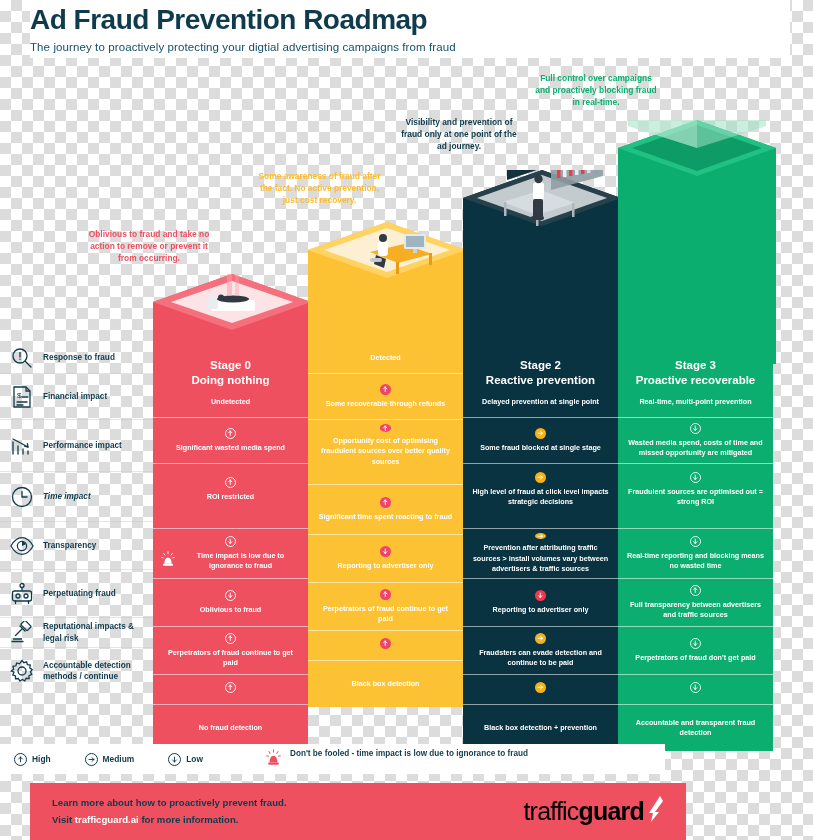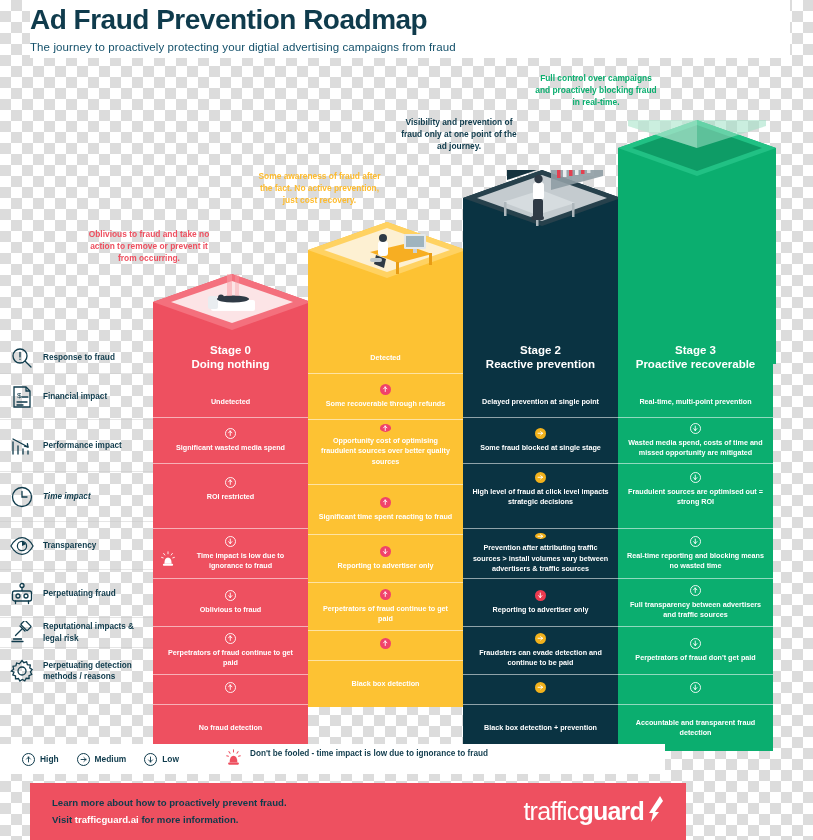--- a/index.html
+++ b/index.html
@@ -34,21 +34,21 @@
 
   
   #table { position:absolute; left:153px; top:343px; width:620px; }
   .col { position:absolute; top:0; width:155px; }
   .c0 { left:0;   background:#EE5060; }
   .c1 { left:155px; background:#FDC233; }
   .c2 { left:310px; background:#0A3342; }
   .c3 { left:465px; background:#0BAE6F; }
 
   .stage-head { height:44px; display:flex; flex-direction:column; align-items:center;
-                justify-content:flex-start; color:#fff; }
+                justify-content:flex-end; color:#fff; }
   .stage-num { font-size:11.5px; font-weight:bold; line-height:1.25; }
   .stage-name { font-size:11.5px; font-weight:bold; line-height:1.25; }
 
   .cell { border-top:1px solid rgba(255,255,255,0.55);
           display:flex; flex-direction:column; align-items:center; justify-content:center;
           color:#fff; padding:4px 7px; text-align:center; position:relative; }
   .cell .txt { font-size:7.2px; font-weight:bold; line-height:1.45; }
   .c1 .cell .txt { color:#ffffff; }
 
   .badge { width:11px; height:11px; border-radius:50%; display:flex;
@@ -74,35 +74,35 @@
   #rowlabels { position:absolute; left:0; top:343px; width:153px; }
   .rowlabel { display:flex; align-items:center; gap:9px; padding-left:10px;
               border-top:1px solid rgba(200,200,200,0.45); }
   .rowlabel:first-child { border-top:none; }
   .rowlabel .lbl { font-size:8.2px; font-weight:bold; color:#0F3B4C; line-height:1.35; }
   .ricon { width:24px; height:24px; flex:0 0 24px; display:flex; align-items:center; justify-content:center; }
   .ricon svg { display:block; }
 
   
   #legend { position:absolute; left:0px; top:744px; width:665px; height:30px;
-            background:#fff; display:flex; align-items:center; padding-left:22px; gap:0px; }
+            background:#fff; display:flex; align-items:center; padding-left:14px; gap:16px; }
   .leg { display:flex; align-items:center; gap:5px; margin-right:18px; }
   .leg .ring { width:13px; height:13px; border-radius:50%; border:1.3px solid #0F3B4C;
                display:flex; align-items:center; justify-content:center; }
   .leg .lt { font-size:8.4px; font-weight:bold; color:#0F3B4C; }
   #legnote { display:flex; gap:8px; margin-left:28px; }
   #legnote .nt { font-size:8.2px; font-weight:bold; color:#0F3B4C; }
 
   
   #footer { position:absolute; left:30px; top:783px; width:656px; height:57px;
             background:#EE5060; display:flex; align-items:center;
             justify-content:space-between; padding:0 22px 0 22px; }
   #footer .ftext { font-size:9.6px; font-weight:bold; color:#0F3B4C; line-height:1.7; }
   #footer .ftext .hl { color:#ffffff; }
-  #brand { font-size:25px; color:#ffffff; letter-spacing:-0.8px; display:flex; align-items:center; }
+  #brand { font-size:25px; color:#000000; letter-spacing:-0.8px; display:flex; align-items:center; }
   #brand .b1 { font-weight:normal; }
   #brand .b2 { font-weight:bold; }
 </style>
 </head>
 <body>
 
 <div id="page">
 
   <div id="header">
     <div id="title">Ad Fraud Prevention Roadmap</div>
@@ -332,21 +332,21 @@
         </span>
         <span class="lbl">Reputational impacts &amp; legal risk</span>
       </div>
       <div class="rowlabel" style="height: 47px;">
         <span class="ricon">
           <svg width="24" height="24" viewBox="0 0 24 24" fill="none" stroke="#0F3B4C" stroke-width="1.3">
             <circle cx="12" cy="12" r="4"></circle>
             <path d="M12 1.5 l1.8 2.2 2.8-.9.8 2.8 2.9.4-.5 2.9 2.4 1.7-1.8 2.3 1.3 2.6-2.7 1.1.1 2.9-2.9-.2-1.4 2.6-2.5-1.5-2.4 1.6-1.5-2.5-2.9.3v-2.9l-2.7-1 1.2-2.7L1.3 12l2.3-1.8-.6-2.9 2.9-.5.7-2.8 2.8.8z"></path>
           </svg>
         </span>
-        <span class="lbl">Perpetuating detection methods / reasons</span>
+        <span class="lbl">Accountable detection methods / continue</span>
       </div>
     </div>
 
   <div id="table">
     <div class="col c0">
         <div class="stage-head">
           <div class="stage-num">Stage 0</div>
           <div class="stage-name">Doing nothing</div>
         </div>
         <div class="cell r0">

